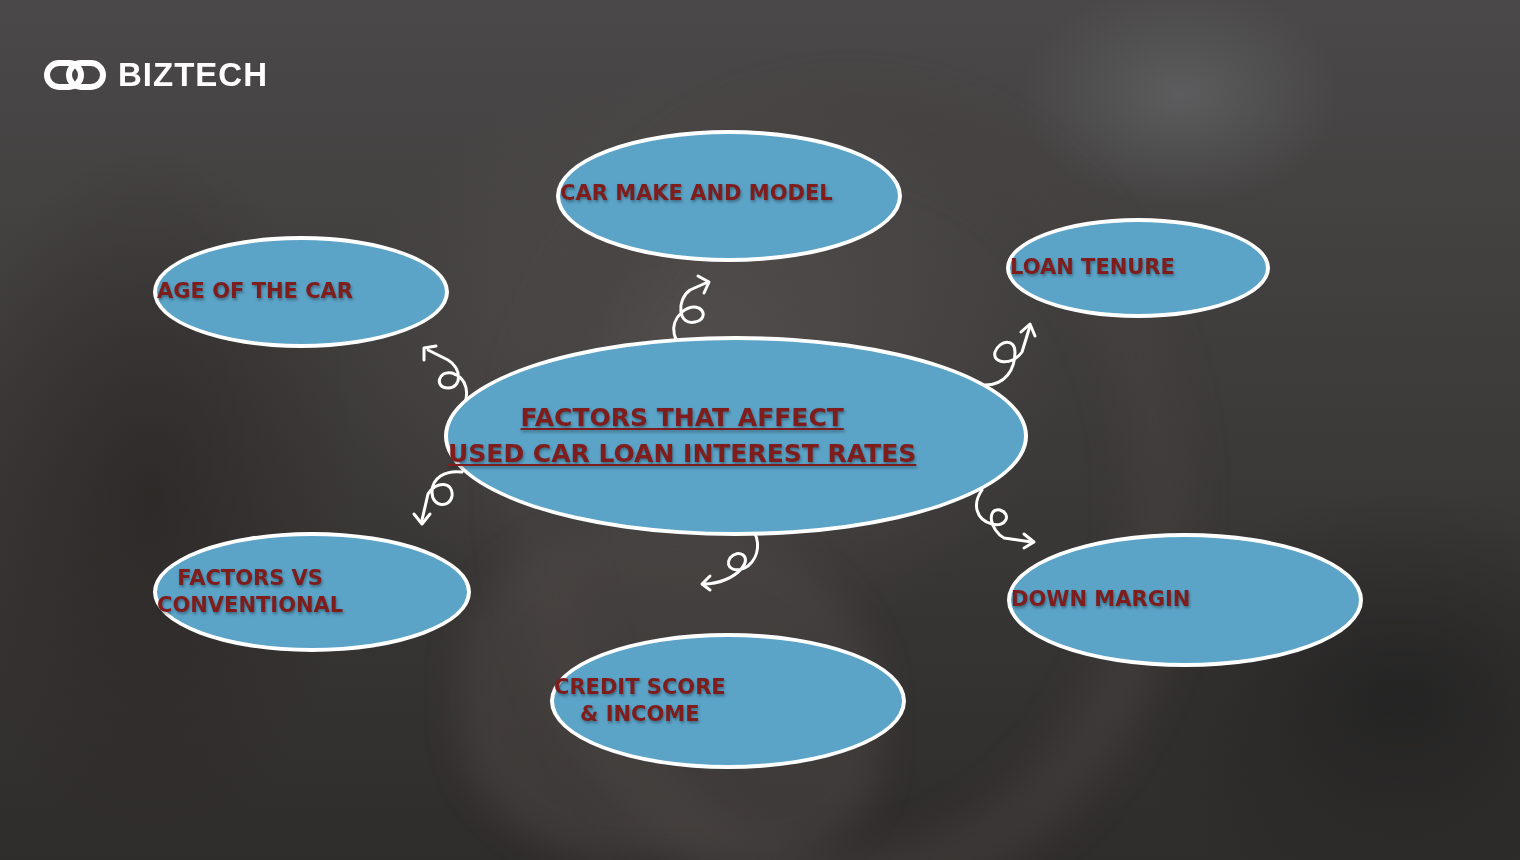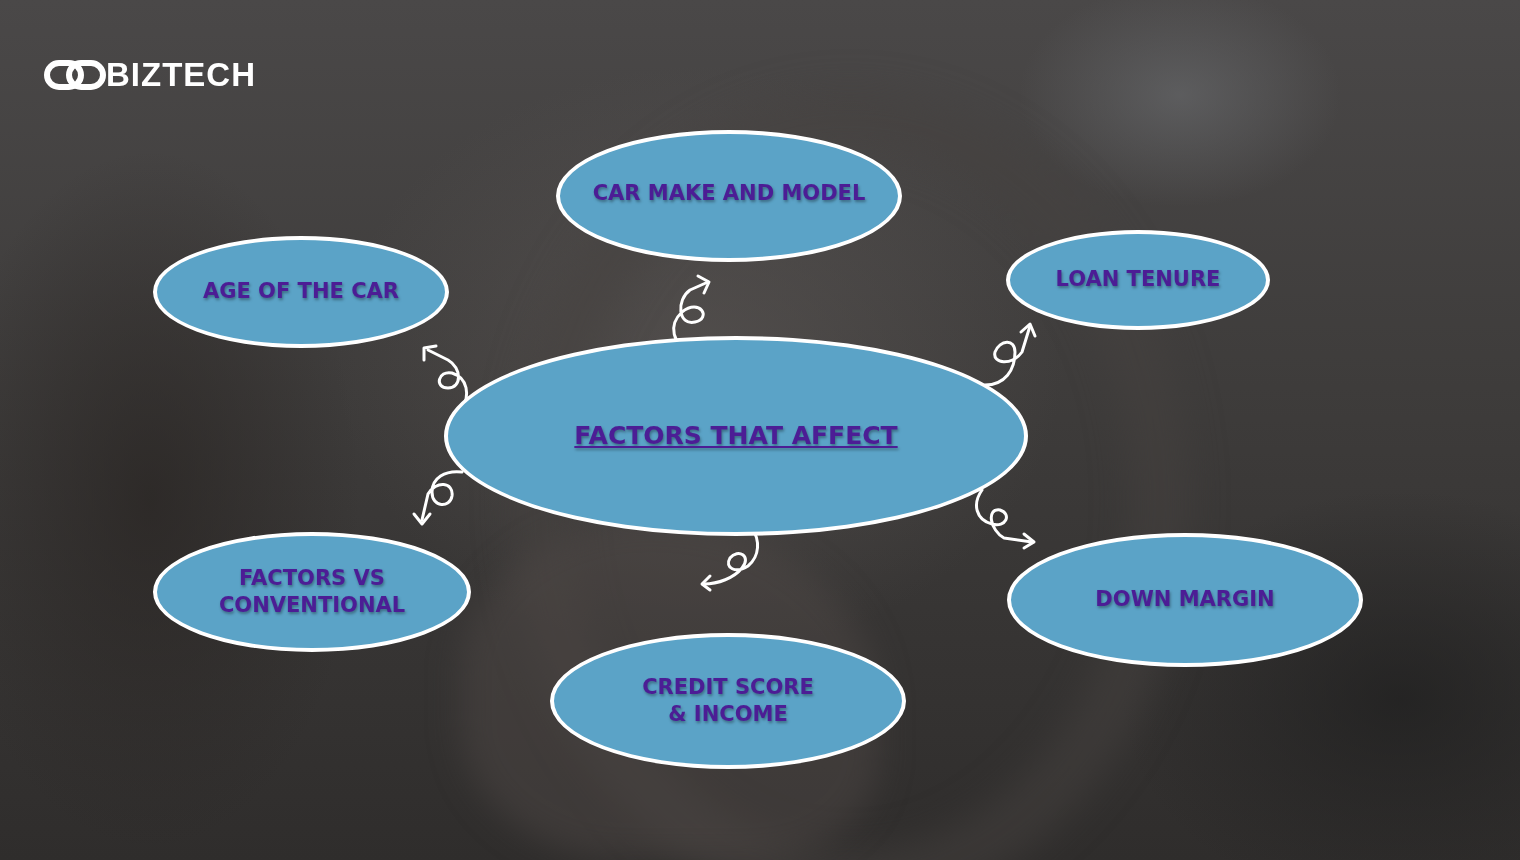--- a/index.html
+++ b/index.html
@@ -21,32 +21,32 @@
       position: absolute; left: 510px; top: 90px; width: 560px; height: 700px;
       border-radius: 50%; border: 60px solid rgba(70,66,64,0.5);
       filter: blur(18px);
     }
     .bg-hand {
       position: absolute; left: 460px; top: 520px; width: 420px; height: 340px;
       border-radius: 45% 55% 30% 40%; background: rgba(80,74,72,0.45);
       filter: blur(16px);
     }
     .logo {
-      position: absolute; left: 44px; top: 56px; display: flex; align-items: center; 
+      position: absolute; left: 44px; top: 56px; display: flex; align-items: center; gap: 12px;
     }
     .logo-mark { width: 62px; height: 34px; }
     .logo-text {
       color: #ffffff; font-family: "Liberation Sans", sans-serif; font-weight: 700;
       font-size: 33px; letter-spacing: 1px;
     }
     .node {
       position: absolute; box-sizing: border-box;
       background: #5ba3c7; border: 4px solid #ffffff; border-radius: 50%;
-      display: flex; align-items: center; justify-content: center; text-align: center;
-      color: #4c1d95; font-family: "DejaVu Sans", sans-serif; font-weight: 700;
+      display: flex; align-items: center; text-align: center;
+      color: #7f1d1d; font-family: "DejaVu Sans", sans-serif; font-weight: 700;
       text-shadow: 1px 2px 3px rgba(0,0,0,0.35);
       line-height: 1.3;
     }
     .node span { display: block; }
     .center { font-size: 25px; line-height: 1.45; }
     .leaf { font-size: 21px; }
     svg.arrows { position: absolute; left: 0; top: 0; width: 1520px; height: 860px; pointer-events: none; }
     svg.arrows path { fill: none; stroke: #ffffff; stroke-width: 3; stroke-linecap: round; stroke-linejoin: round; }
   </style>
 </head>
@@ -93,30 +93,31 @@
 
   <g>
     <path d="M982 490 C972 504 976 520 992 524 C1006 528 1012 514 1000 510 C986 508 990 530 1004 538 L1032 542"></path>
     <path d="M1024 534 L1034 542 L1024 548"></path>
   </g>
 </svg>
 
 <div class="node center" style="left:444px; top:336px; width:584px; height:200px;text-decoration:underline;">
   <div>
     <span>FACTORS THAT AFFECT</span>
+    <span>USED CAR LOAN INTEREST RATES</span>
   </div>
 </div>
 
 <div class="node leaf" style="left:556px; top:130px; width:346px; height:132px;">
   <div style="margin-top:-4px;">
     <span>CAR MAKE AND MODEL</span>
   </div>
 </div>
 
-<div class="node leaf" style="left:1006px; top:230px; width:264px; height:100px;">
+<div class="node leaf" style="left:1006px; top:218px; width:264px; height:100px;">
   <div>
     <span>LOAN TENURE</span>
   </div>
 </div>
 
 <div class="node leaf" style="left:153px; top:236px; width:296px; height:112px;">
   <div>
     <span>AGE OF THE CAR</span>
   </div>
 </div>

